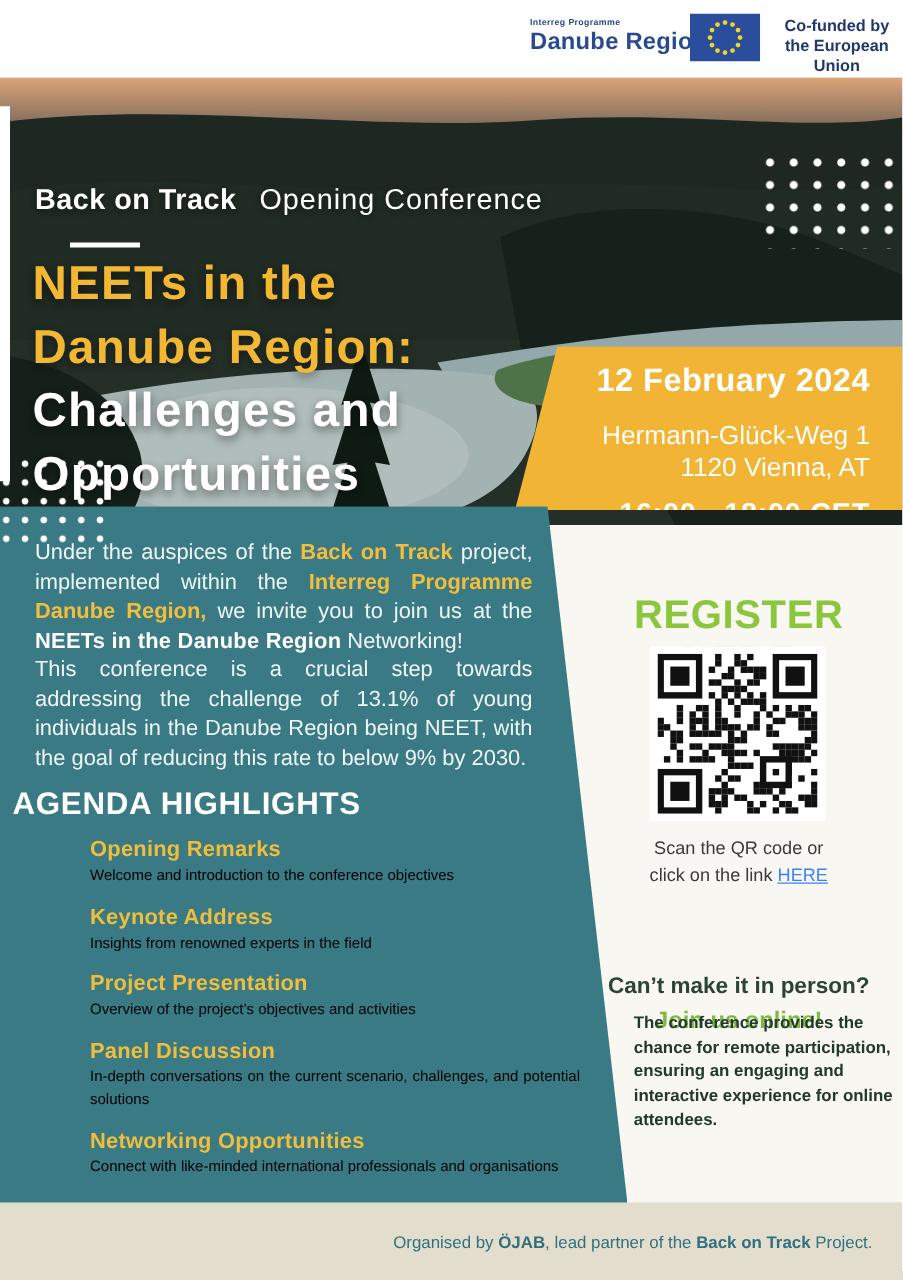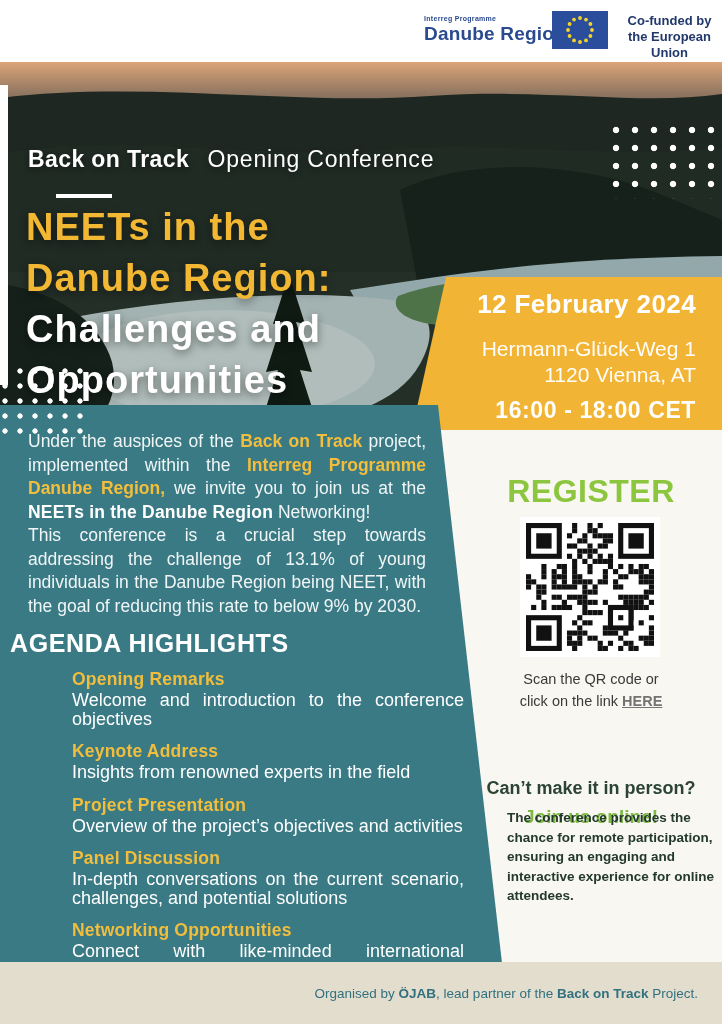--- a/index.html
+++ b/index.html
@@ -33,49 +33,49 @@
   .t-white{color:#ffffff;}
 
   .dots-left{position:absolute;left:1px;top:367px;width:90px;height:70px;z-index:6;
     background-image:radial-gradient(circle at 4px 4px,#ffffff 2.3px,rgba(255,255,255,0) 3px);
     background-size:15px 15px;}
   .dots-right{position:absolute;left:611px;top:125px;width:114px;height:74px;z-index:3;
     background-image:radial-gradient(circle at 5px 5px,#ffffff 2.8px,rgba(255,255,255,0) 3.6px);
     background-size:19px 18px;}
 
   
-  .datebox{position:absolute;right:0;top:277px;width:310px;height:153px;background:#F2B434;z-index:4;
+  .datebox{position:absolute;right:0;top:277px;width:310px;height:131px;background:#F2B434;z-index:4;
            clip-path:polygon(34px 0,100% 0,100% 100%,0 100%);
            text-align:right;box-sizing:border-box;padding:12px 26px 0 0;color:#ffffff;}
   .d-date{font-size:26px;font-weight:800;letter-spacing:.4px;}
   .d-addr{font-size:21px;line-height:26px;margin-top:16px;font-weight:400;color:rgba(255,255,255,.97);}
   .d-time{font-size:23px;font-weight:800;margin-top:9px;letter-spacing:.6px;}
 
   
   .main-bg{position:absolute;left:0;top:420px;width:722px;height:543px;background:#F9F7F2;z-index:2;}
   .tealbox{position:absolute;left:0;top:405px;width:502px;height:558px;background:#3A7A85;z-index:5;
            clip-path:polygon(0 0,438px 0,100% 100%,0 100%);}
   .intro{position:absolute;left:28px;top:25px;width:398px;font-size:17.5px;line-height:23.5px;
          text-align:justify;color:#F0F6F6;}
   .yb{color:#F2BE3C;font-weight:700;}
   .wb{color:#ffffff;font-weight:700;letter-spacing:.2px;}
   .agenda-h{position:absolute;left:10px;top:224px;font-size:25px;font-weight:800;color:#ffffff;letter-spacing:.6px;}
   .agenda-items{position:absolute;left:72px;top:264px;width:392px;}
   .a-item{margin-bottom:13px;}
   .a-title{font-size:17.5px;font-weight:700;color:#F0BE3C;letter-spacing:.2px;margin-bottom:1px;}
-  .a-desc{font-size:18px;line-height:18.5px;color:#ffffff;text-align:justify;}
+  .a-desc{font-size:12px;line-height:18.5px;color:#000000;text-align:justify;}
 
   
   .register-h{position:absolute;left:460px;top:473px;width:262px;text-align:center;z-index:5;
               font-size:32px;font-weight:800;color:#8CC63E;letter-spacing:.5px;}
   .qr-wrap{position:absolute;left:520px;top:517px;width:128px;height:128px;background:#ffffff;
            padding:6px;z-index:5;}
   .scan{position:absolute;left:460px;top:669px;width:262px;text-align:center;z-index:5;
         font-size:14.5px;line-height:21.5px;color:#3A3A3A;}
-  .scan-link{text-decoration:underline;font-weight:700;color:#737373;}
+  .scan-link{text-decoration:underline;font-weight:400;color:#3b82f6;}
   .cant{position:absolute;left:450px;top:778px;width:282px;text-align:center;z-index:5;
         font-size:18px;font-weight:800;color:#2B4433;}
   .join{position:absolute;left:450px;top:806px;width:282px;text-align:center;z-index:5;
         font-size:19px;font-weight:800;color:#7EB944;}
   .online-body{position:absolute;left:507px;top:808px;width:208px;z-index:5;
         font-size:13.5px;font-weight:700;line-height:19.5px;color:#23392B;text-align:left;}
 
   
   .footer{position:absolute;left:0;top:962px;width:722px;height:62px;background:#E3DDCE;z-index:6;
           box-sizing:border-box;padding:24px 24px 16px 0;text-align:right;

